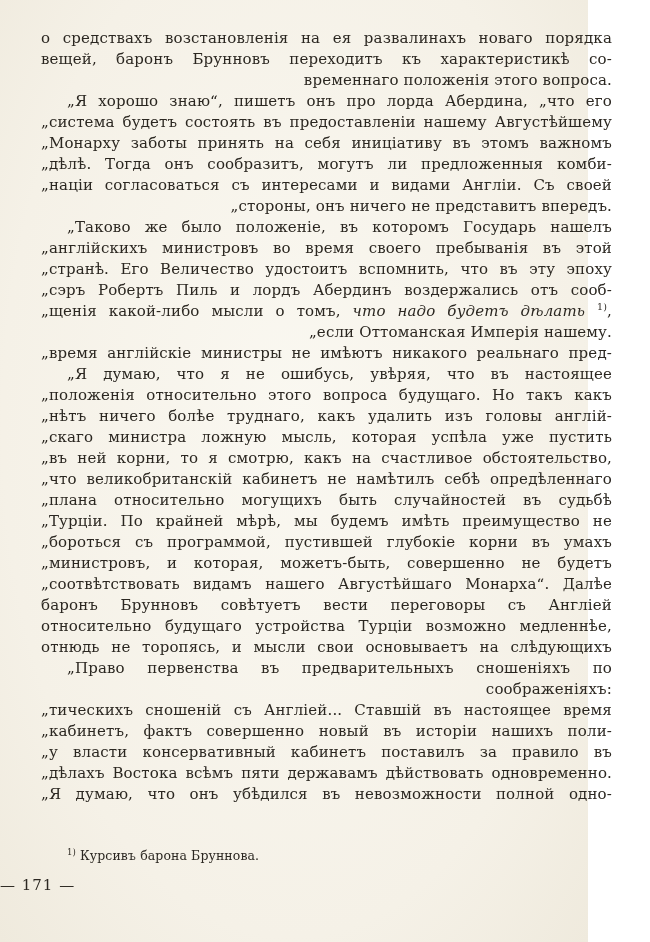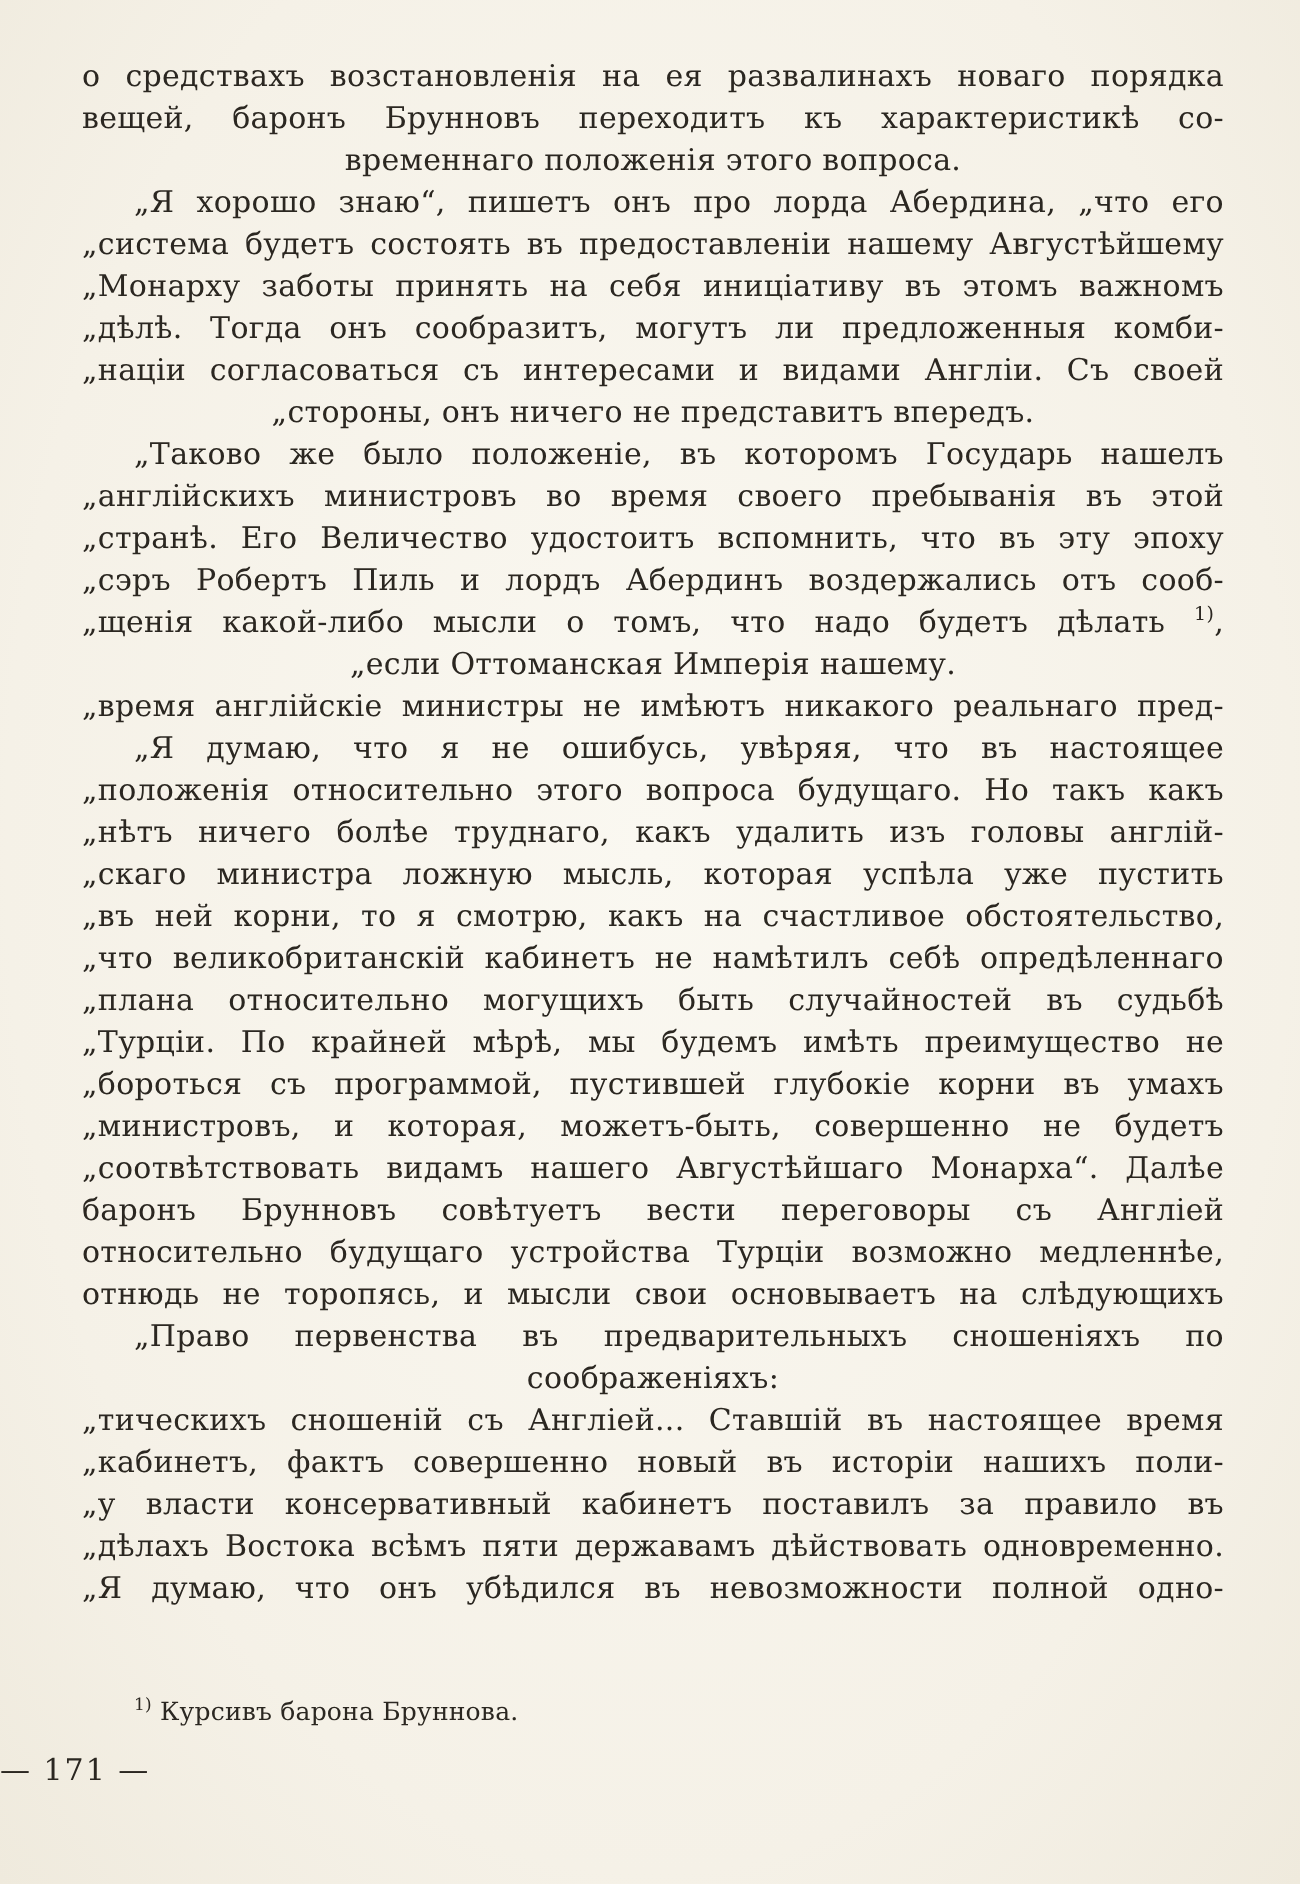--- a/index.html
+++ b/index.html
@@ -7,21 +7,21 @@
     padding: 0;
   }
   body {
     width: 650px;
     height: 942px;
     overflow: hidden;
     font-family: "DejaVu Serif", "Liberation Serif", serif;
   }
   .page {
     position: relative;
-    width: 650px;
+    width: 588px;
     height: 942px;
     background: radial-gradient(ellipse at 50% 45%, #faf8f1 0%, #f5f1e7 70%, #efeadd 100%);
     color: #2b2721;
   }
   .text-block {
     position: absolute;
     top: 28px;
     left: 41px;
     width: 571px;
     font-size: 15px;
@@ -32,24 +32,24 @@
     line-height: 21px;
     text-align: justify;
     overflow: hidden;
   }
   .line::after {
     content: "";
     display: inline-block;
     width: 100%;
     height: 0;
   }
-  .line.last { text-align: center; }
+  .line.last { text-align: right; }
   .line.last::after { content: none; }
   .line.indent { text-indent: 26px; }
-  .italic { }
+  .italic { font-style: italic; }
   .sup {
     font-size: 9.5px;
     vertical-align: super;
     line-height: 0;
   }
   .footnote {
     position: absolute;
     top: 848px;
     left: 67px;
     font-size: 12.5px;

